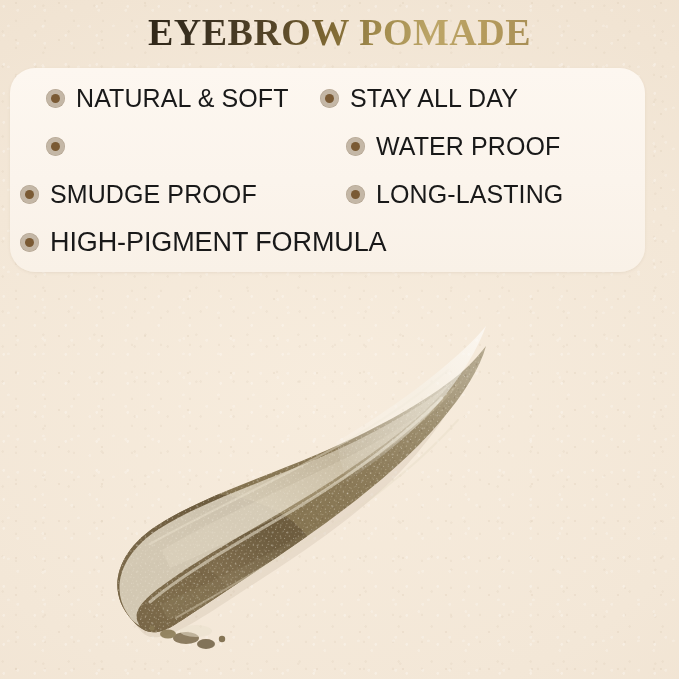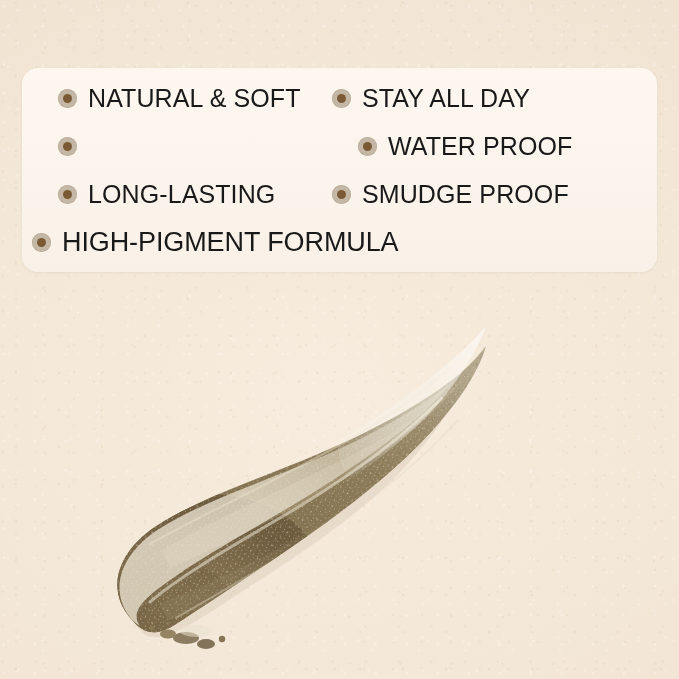--- a/index.html
+++ b/index.html
@@ -68,25 +68,25 @@
     -webkit-background-clip: text;
     background-clip: text;
     color: transparent;
     -webkit-text-fill-color: transparent;
     white-space: nowrap;
   }
 
   
   #feature-card {
     position: absolute;
-    left: 22px;
+    left: 10px;
     top: 68px;
     width: 635px;
     height: 204px;
-    border-radius: 16px;
+    border-radius: 25px;
     background: linear-gradient(180deg, #fdf7f0 0%, #fbf4ec 55%, #f9f1e7 100%);
     box-shadow: 0 1px 3px rgba(150,125,95,.12);
   }
 
   #feature-grid {
     position: absolute;
     inset: 0;
     display: grid;
     grid-template-columns: 300px 1fr;
     grid-template-rows: repeat(4, 1fr);
@@ -152,20 +152,23 @@
   #swatch-svg { display: block; }
   .sw-sparkle { mix-blend-mode: screen; }
 </style>
 </head>
 <body>
 
 <div id="stage">
 
   <div id="grain"></div>
 
+  <div id="title-wrap">
+    <span id="title">EYEBROW POMADE</span>
+  </div>
 
   <div id="feature-card">
     <div id="feature-grid">
 
       <div class="feature-item col-left">
         <span class="bullet"></span>
         <span class="feature-label">NATURAL &amp; SOFT</span>
       </div>
       <div class="feature-item col-right">
         <span class="bullet"></span>
@@ -173,28 +176,28 @@
       </div>
 
       <div class="feature-item col-left">
         <span class="bullet"></span>
       </div>
 
       <div class="feature-item col-left">
         <span class="bullet"></span>
         <span class="feature-label">WATER PROOF</span>
       </div>
+      <div class="feature-item col-right">
+        <span class="bullet"></span>
+        <span class="feature-label">SMUDGE PROOF</span>
+      </div>
+
       <div class="feature-item col-left">
         <span class="bullet"></span>
         <span class="feature-label">LONG-LASTING</span>
-      </div>
-
-      <div class="feature-item col-right">
-        <span class="bullet"></span>
-        <span class="feature-label">SMUDGE PROOF</span>
       </div>
       <div class="feature-item col-right">
         <span class="bullet"></span>
         <span class="feature-label small">HIGH-PIGMENT FORMULA</span>
       </div>
 
     </div>
   </div>
 
   <div id="swatch-area">

